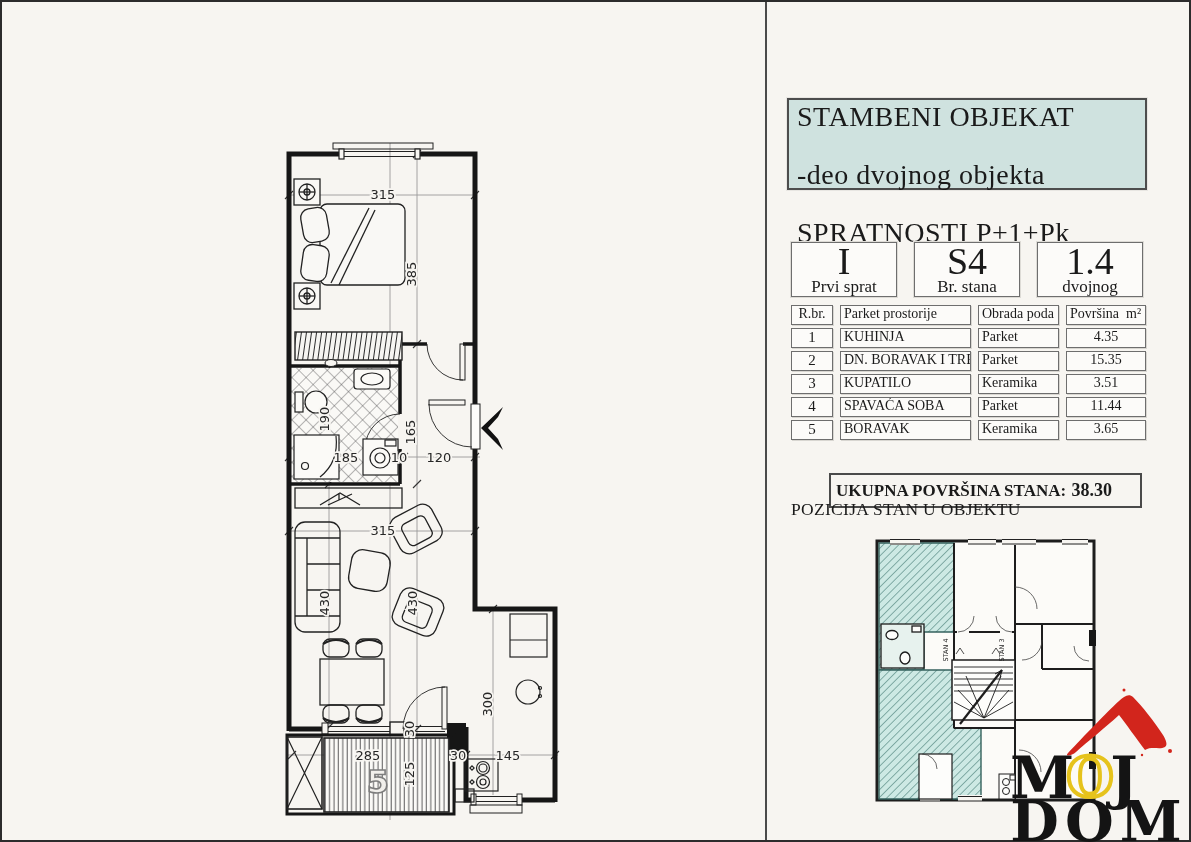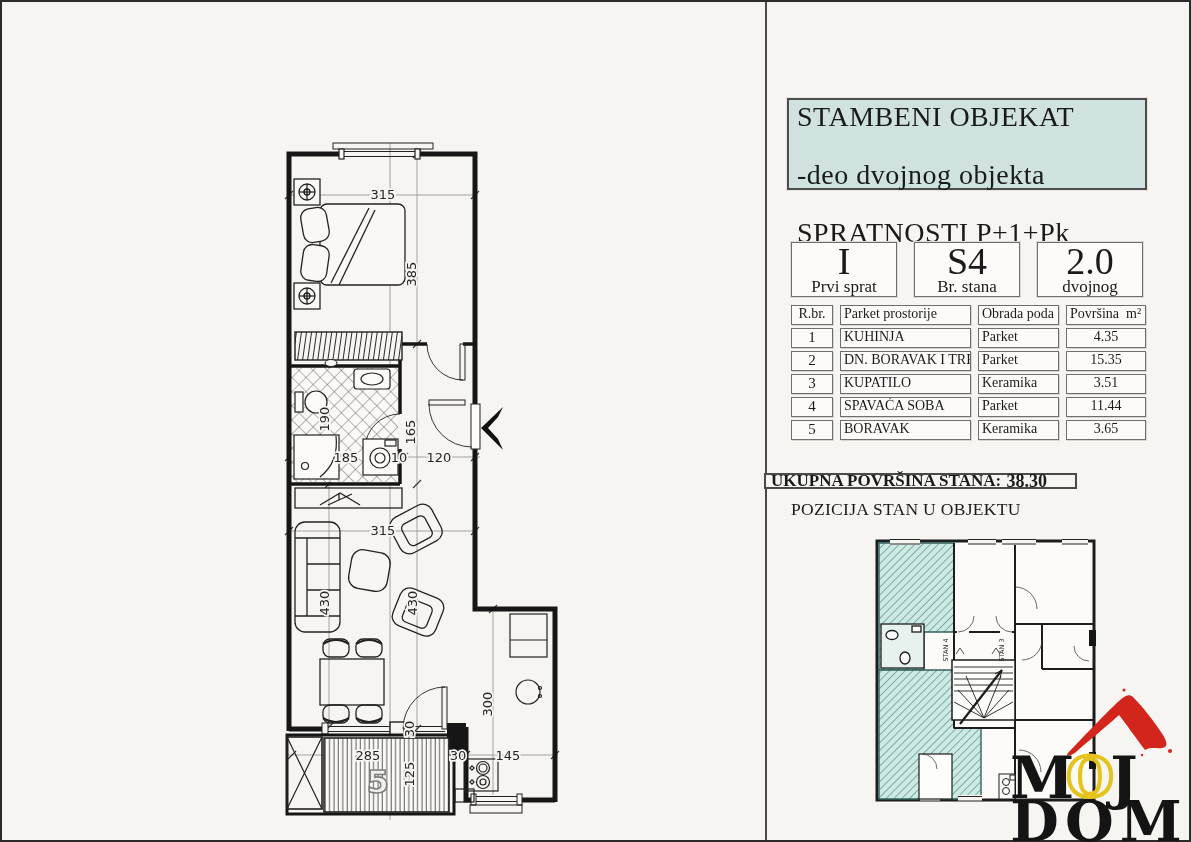--- a/index.html
+++ b/index.html
@@ -23,21 +23,21 @@
       display:flex;flex-direction:column;align-items:center;justify-content:center;}
   .info-box .val{font-size:38px;line-height:34px;}
   .info-box .lab{font-size:17px;line-height:18px;}
   .room-table{position:absolute;left:789px;top:303px;display:grid;
       grid-template-columns:42px 131px 81px 80px;gap:3px 7px;}
   .cell{box-sizing:border-box;height:20px;line-height:16px;border:1px solid #6e6e6e;
       background:#fcfbf9;box-shadow:1px 1px 0 #d8d6d1;font-size:14px;
       padding:0 3px;overflow:hidden;white-space:pre;}
   .cell.ctr{text-align:center;}
   .cell.num{text-align:center;font-size:15px;}
-  .total-box{position:absolute;left:762px;top:471px;width:313px;height:16px;box-sizing:border-box;
+  .total-box{position:absolute;left:827px;top:471px;width:313px;height:35px;box-sizing:border-box;
       border:2px solid #4a4a4a;background:#f7f5f1;display:flex;align-items:center;
       font-weight:bold;font-size:17px;}
   .total-box .tl{padding-left:5px;}
   .total-box .tv{margin-left:auto;margin-right:28px;font-size:18px;}
   .pos-label{position:absolute;left:789px;top:497px;font-size:17.5px;letter-spacing:.3px;}
   text{font-family:"DejaVu Sans","Liberation Sans",sans-serif;}
   text.dim{font-size:13px;fill:#262626;paint-order:stroke;stroke:#f7f5f1;stroke-width:3.5px;}
   text.serif{font-family:"DejaVu Serif","Liberation Serif",serif;}
 </style>
 </head>
@@ -303,21 +303,21 @@
   <div class="info-row">
     <div class="info-box">
       <div class="val">I</div>
       <div class="lab">Prvi sprat</div>
     </div>
     <div class="info-box">
       <div class="val">S4</div>
       <div class="lab">Br. stana</div>
     </div>
     <div class="info-box">
-      <div class="val">2.0</div>
+      <div class="val">1.4</div>
       <div class="lab">dvojnog</div>
     </div>
   </div>
 
   <div class="room-table">
     <div class="cell head ctr">R.br.</div>
     <div class="cell head">Parket prostorije</div>
     <div class="cell head">Obrada poda</div>
     <div class="cell head">Površina  m²</div>
 

